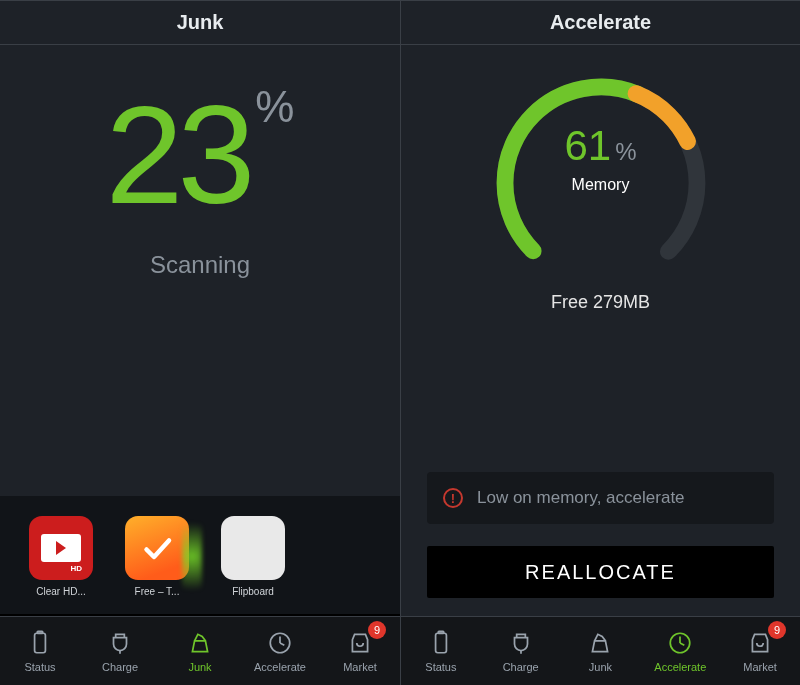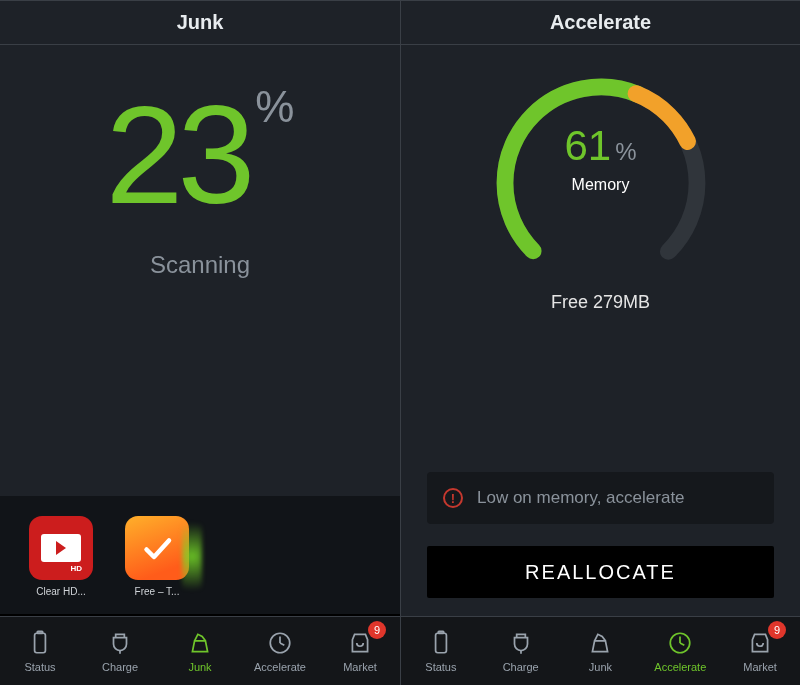--- a/index.html
+++ b/index.html
@@ -291,20 +291,29 @@
         </div>
         <div class="app-item">
           <div class="app-icon icon-clear">
             <svg viewBox="0 0 24 24">
                 <path fill="none" stroke="#fff" stroke-width="3" stroke-linecap="round" stroke-linejoin="round" d="M5 13l5 5L20 7"></path>
               </svg>
           </div>
           <div class="app-label">Free – T...</div>
           <div class="scan-glow"></div>
         </div>
+        <div class="app-item">
+          <div class="app-icon icon-flipboard">
+            <div class="flipboard-cell"></div>
+              <div class="flipboard-cell"></div>
+            <div class="flipboard-cell"></div>
+              <div class="flipboard-cell blank"></div>
+          </div>
+          <div class="app-label">Flipboard</div>
+        </div>
       </div>
     </div>
   </div>
 
   <div class="screen">
     <div class="screen-title">Accelerate</div>
     <div class="accel-body">
       <div class="gauge-wrap">
         <svg viewBox="0 0 200 200">
 

